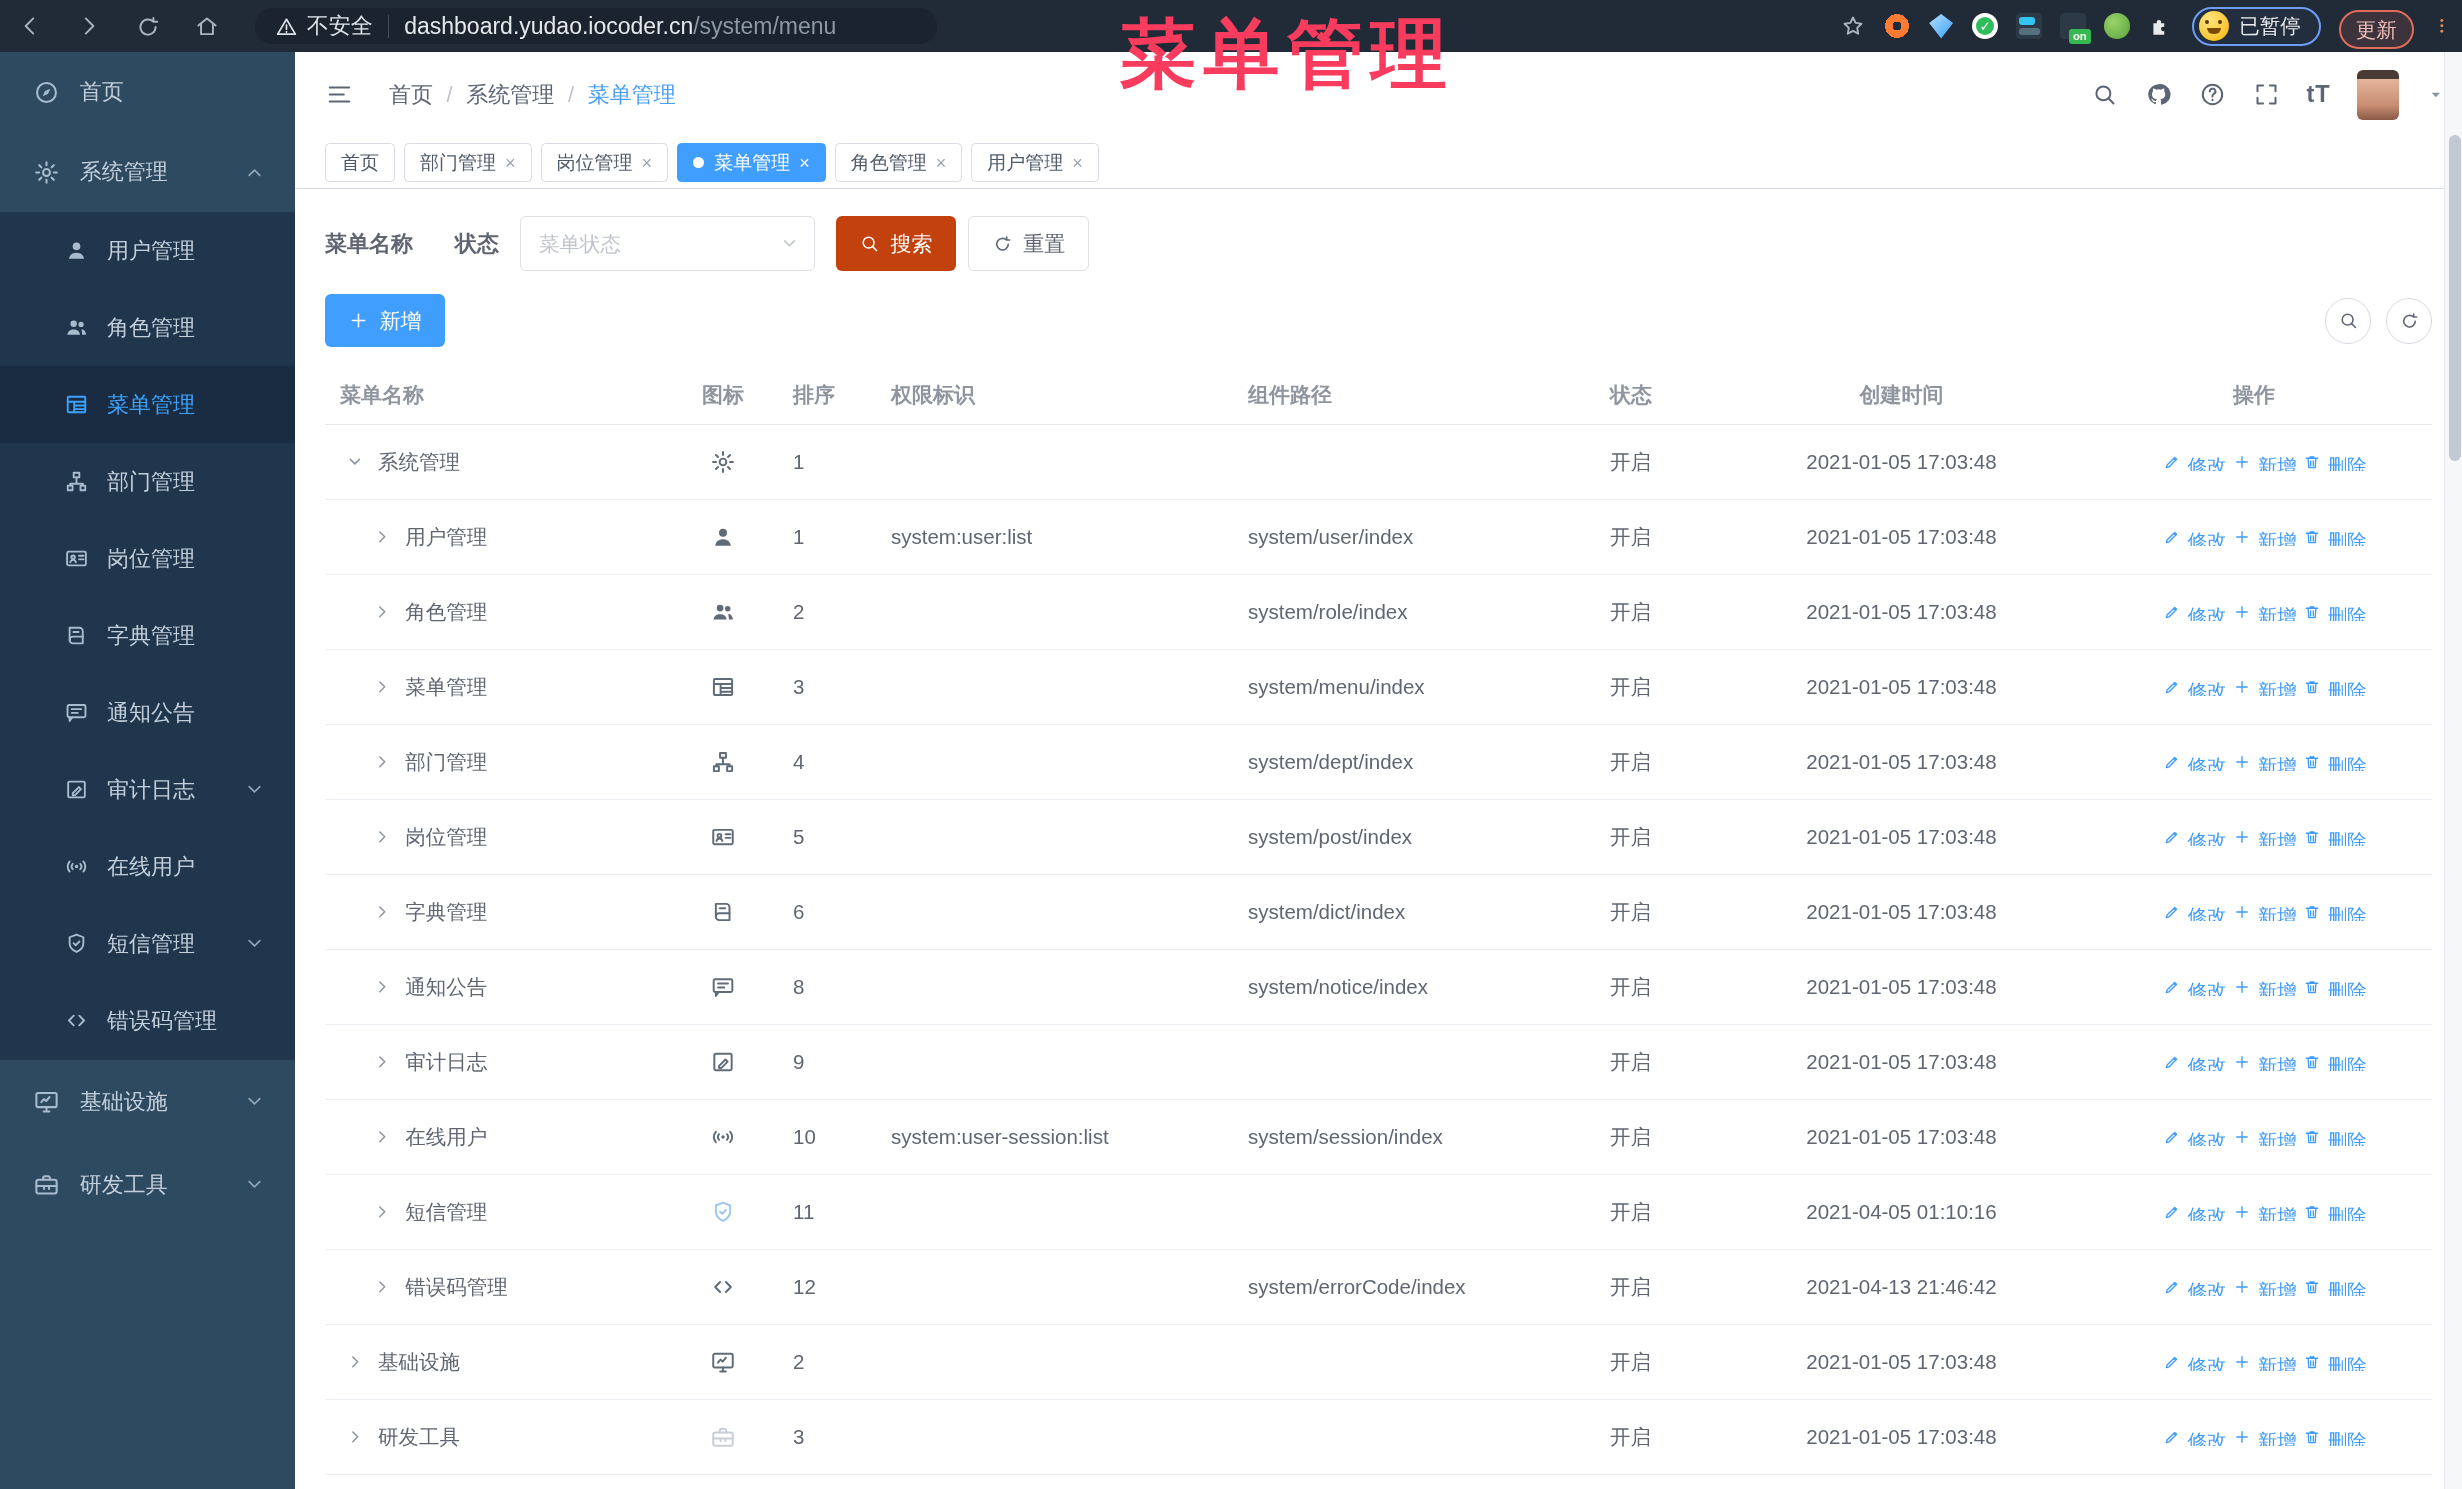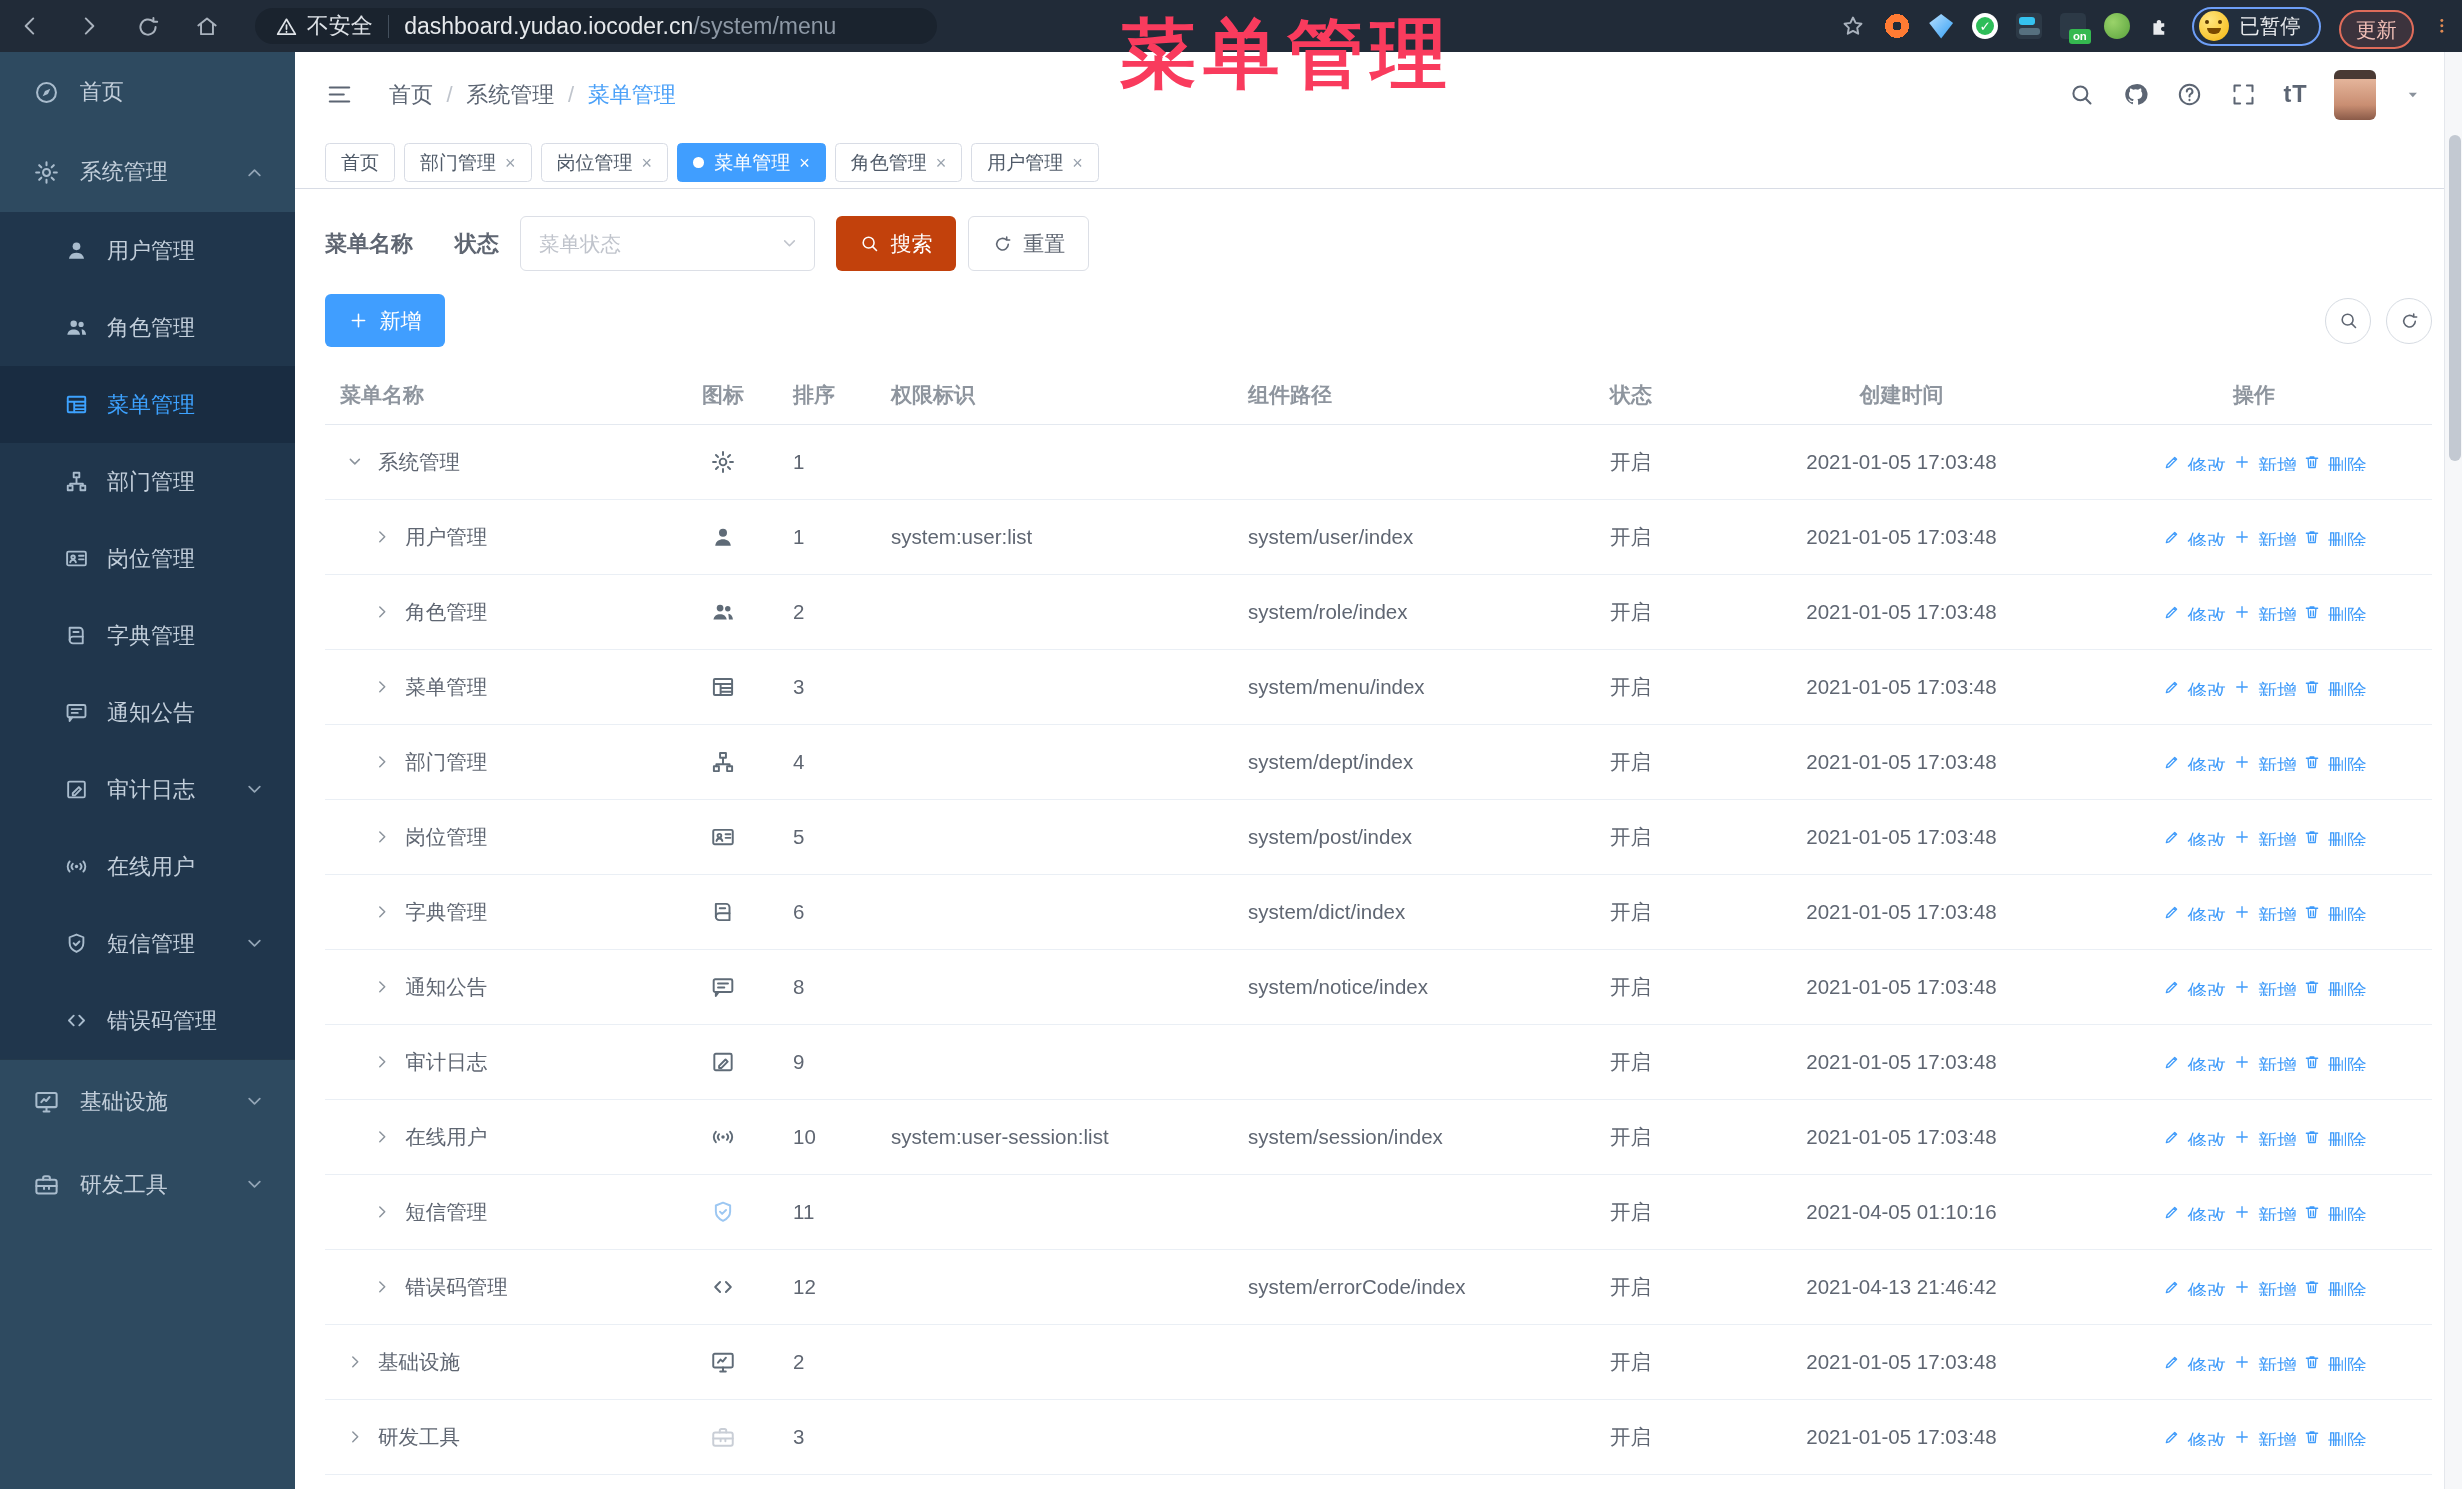--- a/index.html
+++ b/index.html
@@ -74,21 +74,21 @@
   .s-item.active .mi-lb,.s-item.active .mi-ic{color:#3da2ff;}
   .bottom-sec{border-top:1.5px solid rgba(0,0,0,.22);}
 
   
   .main{position:absolute;left:295px;top:52px;right:0;bottom:0;background:#fff;}
   .app-header{height:85px;display:flex;align-items:center;position:relative;}
   .burger{width:29px;height:29px;margin-left:30px;color:#5c6573;}
   .crumbs{margin-left:35px;display:flex;align-items:center;gap:13.6px;font-size:22px;color:#5c6573;}
   .crumb-sep{color:#bfc4cc;}
   .crumb:last-child{color:#4aa0f8;}
-  .h-icons{position:absolute;right:39px;top:0;height:85px;display:flex;align-items:center;gap:27px;color:#5c6573;}
+  .h-icons{position:absolute;right:16px;top:0;height:85px;display:flex;align-items:center;gap:27px;color:#5c6573;}
   .h-ic{width:27px;height:27px;}
   .tT{font-size:23.5px;font-weight:600;letter-spacing:0.8px;}
   .h-avatar{width:42px;height:50px;border-radius:6px;background:linear-gradient(180deg,#4a3a34 18%,#e4b49a 19%,#c98e72 70%,#8a5a48);}
   .h-caret{width:19.7px;height:19.7px;color:#8a929c;}
 
   .tabbar{height:52px;border-bottom:1.5px solid #d8dce5;display:flex;align-items:center;padding-left:30px;gap:9px;box-sizing:border-box;}
   .tab{height:39px;border:1.5px solid #d8dce5;border-radius:4.5px;background:#fff;display:flex;align-items:center;
        padding:0 15px;font-size:19px;color:#4f5a68;box-sizing:border-box;}
   .tab .x{margin-left:9px;font-size:18px;color:#9aa3ae;line-height:1;}
   .tab .dot{width:10.6px;height:10.6px;border-radius:50%;background:#fff;margin-right:10.6px;display:none;}

